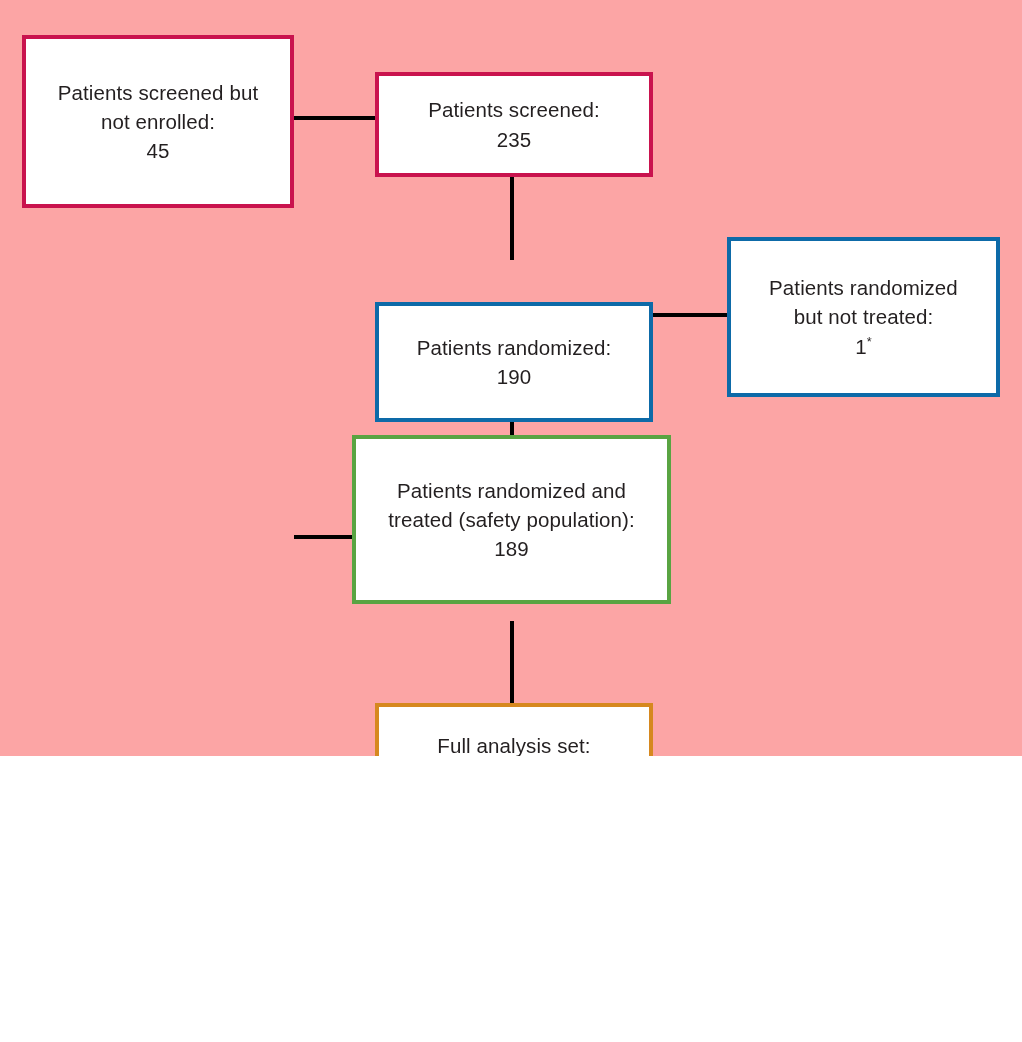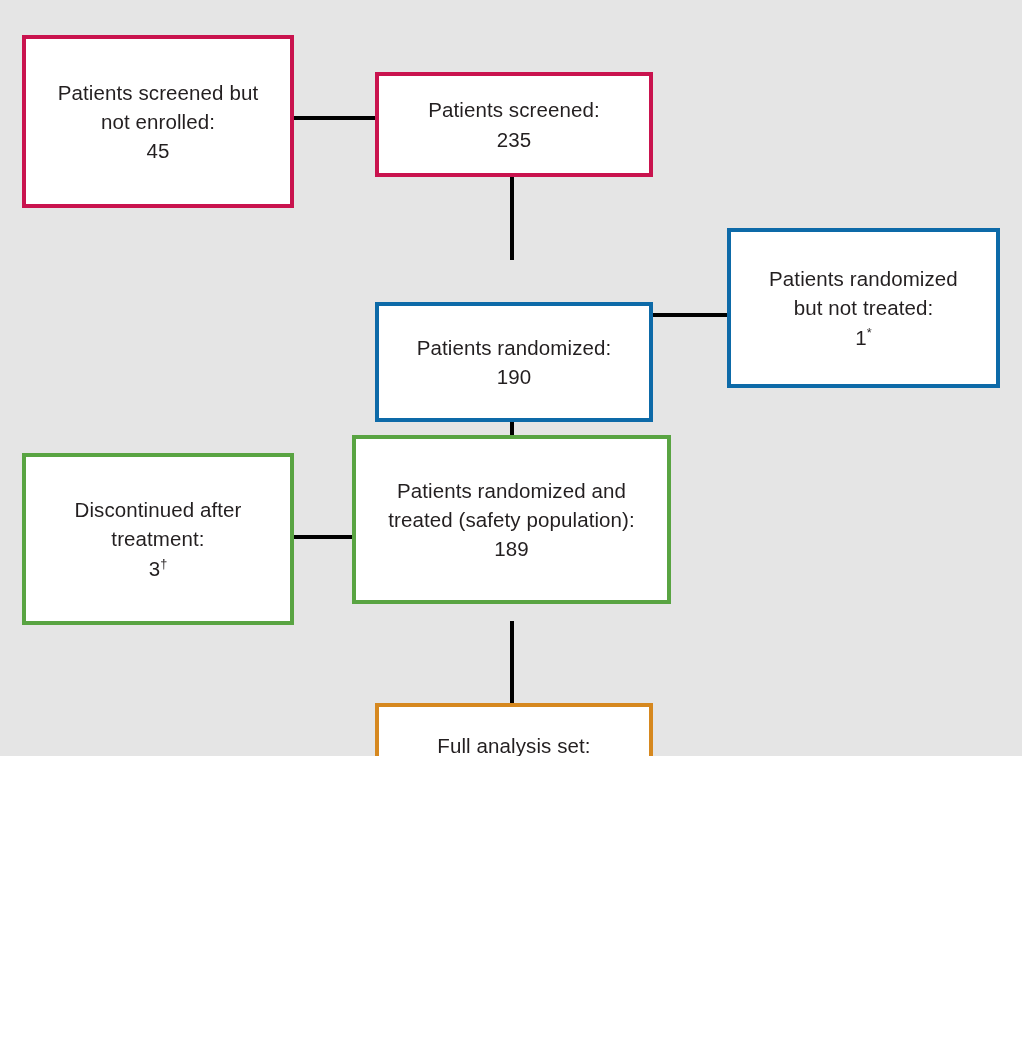--- a/index.html
+++ b/index.html
@@ -7,21 +7,21 @@
     padding: 0;
     background: #ffffff;
   }
   body {
     font-family: "Liberation Sans", sans-serif;
   }
   #canvas {
     position: relative;
     width: 1022px;
     height: 756px;
-    background: #e5e5e5;
+    background: #fca5a5;
     overflow: hidden;
   }
   .node {
     position: absolute;
     box-sizing: border-box;
     background: #ffffff;
     display: flex;
     align-items: center;
     justify-content: center;
     text-align: center;
@@ -59,25 +59,22 @@
     <div class="connector" style="left: 510px; top: 817px; width: 4px; height: 82px; background: rgb(0, 0, 0);"></div>
     <div class="node" style="left: 22px; top: 35px; width: 272px; height: 173px; border: 4px solid rgb(201, 19, 78);">
       <div class="node-text">Patients screened but<br>not enrolled:<br>45</div>
     </div>
     <div class="node" style="left: 375px; top: 72px; width: 278px; height: 105px; border: 4px solid rgb(201, 19, 78);">
       <div class="node-text">Patients screened:<br>235</div>
     </div>
     <div class="node" style="left: 375px; top: 258px; width: 278px; height: 120px; border: 4px solid rgb(13, 106, 168); margin-top: 44px;">
       <div class="node-text">Patients randomized:<br>190</div>
     </div>
-    <div class="node" style="left: 727px; top: 228px; width: 273px; height: 160px; border: 4px solid rgb(13, 106, 168);">
+    <div class="node" style="left: 727px; top: 237px; width: 273px; height: 160px; border: 4px solid rgb(13, 106, 168);">
       <div class="node-text">Patients randomized<br>but not treated:<br>1<sup>*</sup></div>
-    </div>
-    <div class="node" style="left: 22px; top: 453px; width: 272px; height: 172px; border: 4px solid rgb(89, 164, 66);">
-      <div class="node-text">Discontinued after<br>treatment:<br>3<sup>†</sup></div>
     </div>
     <div class="node" style="left: 352px; top: 435px; width: 319px; height: 169px; border: 4px solid rgb(89, 164, 66);">
       <div class="node-text">Patients randomized and<br>treated (safety population):<br>189</div>
     </div>
     <div class="node" style="left: 375px; top: 703px; width: 278px; height: 115px; border: 4px solid rgb(214, 136, 31);">
       <div class="node-text">Full analysis set:<br>187</div>
     </div>
   </div>
 
 </body></html>

